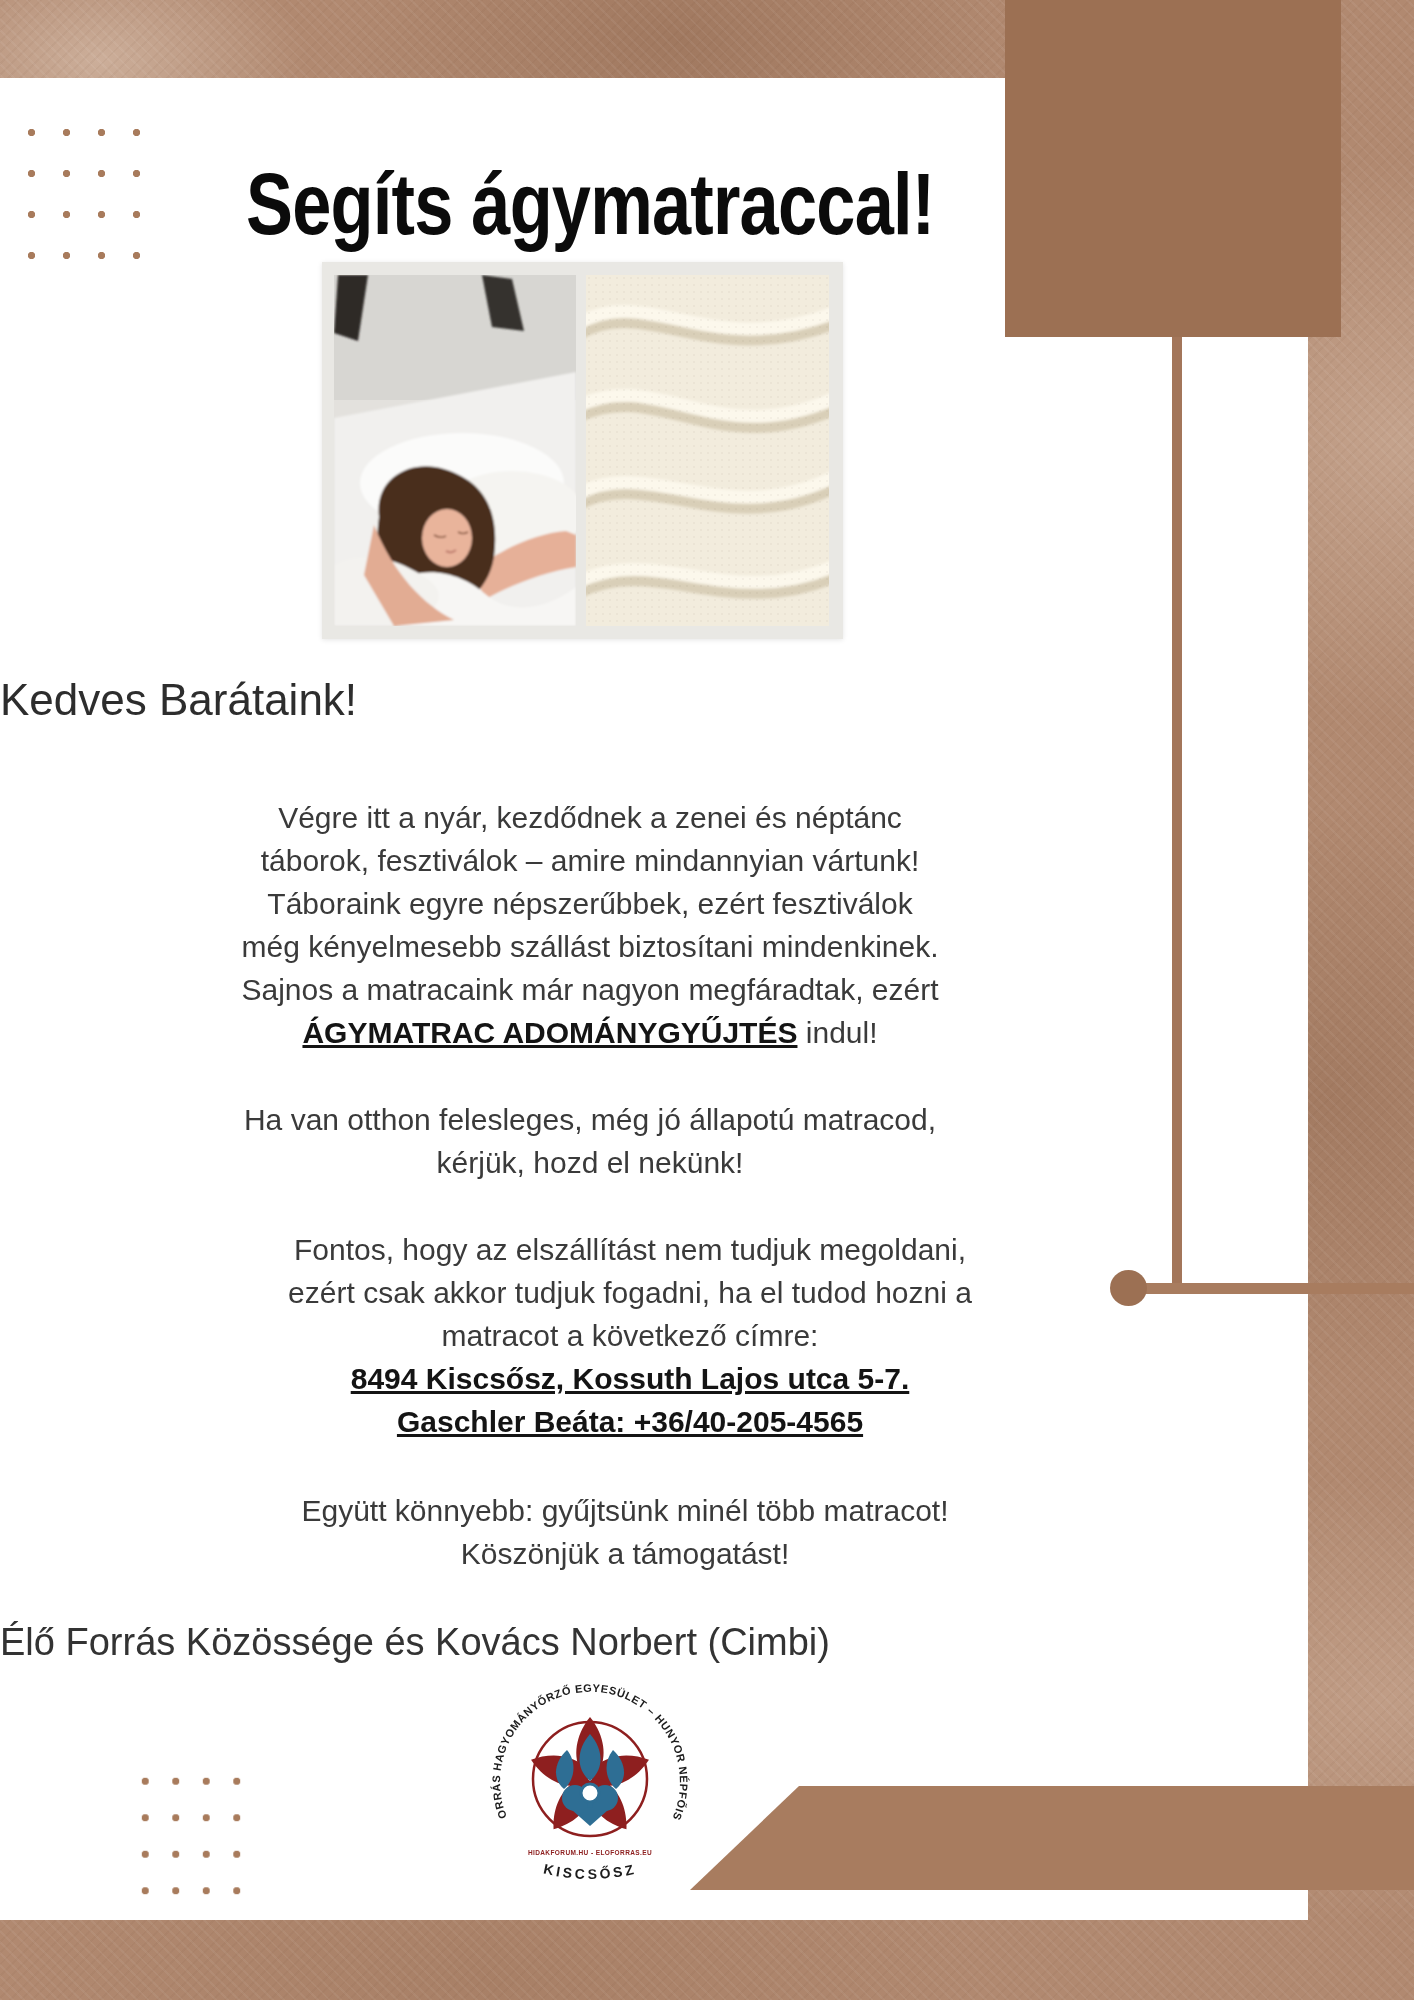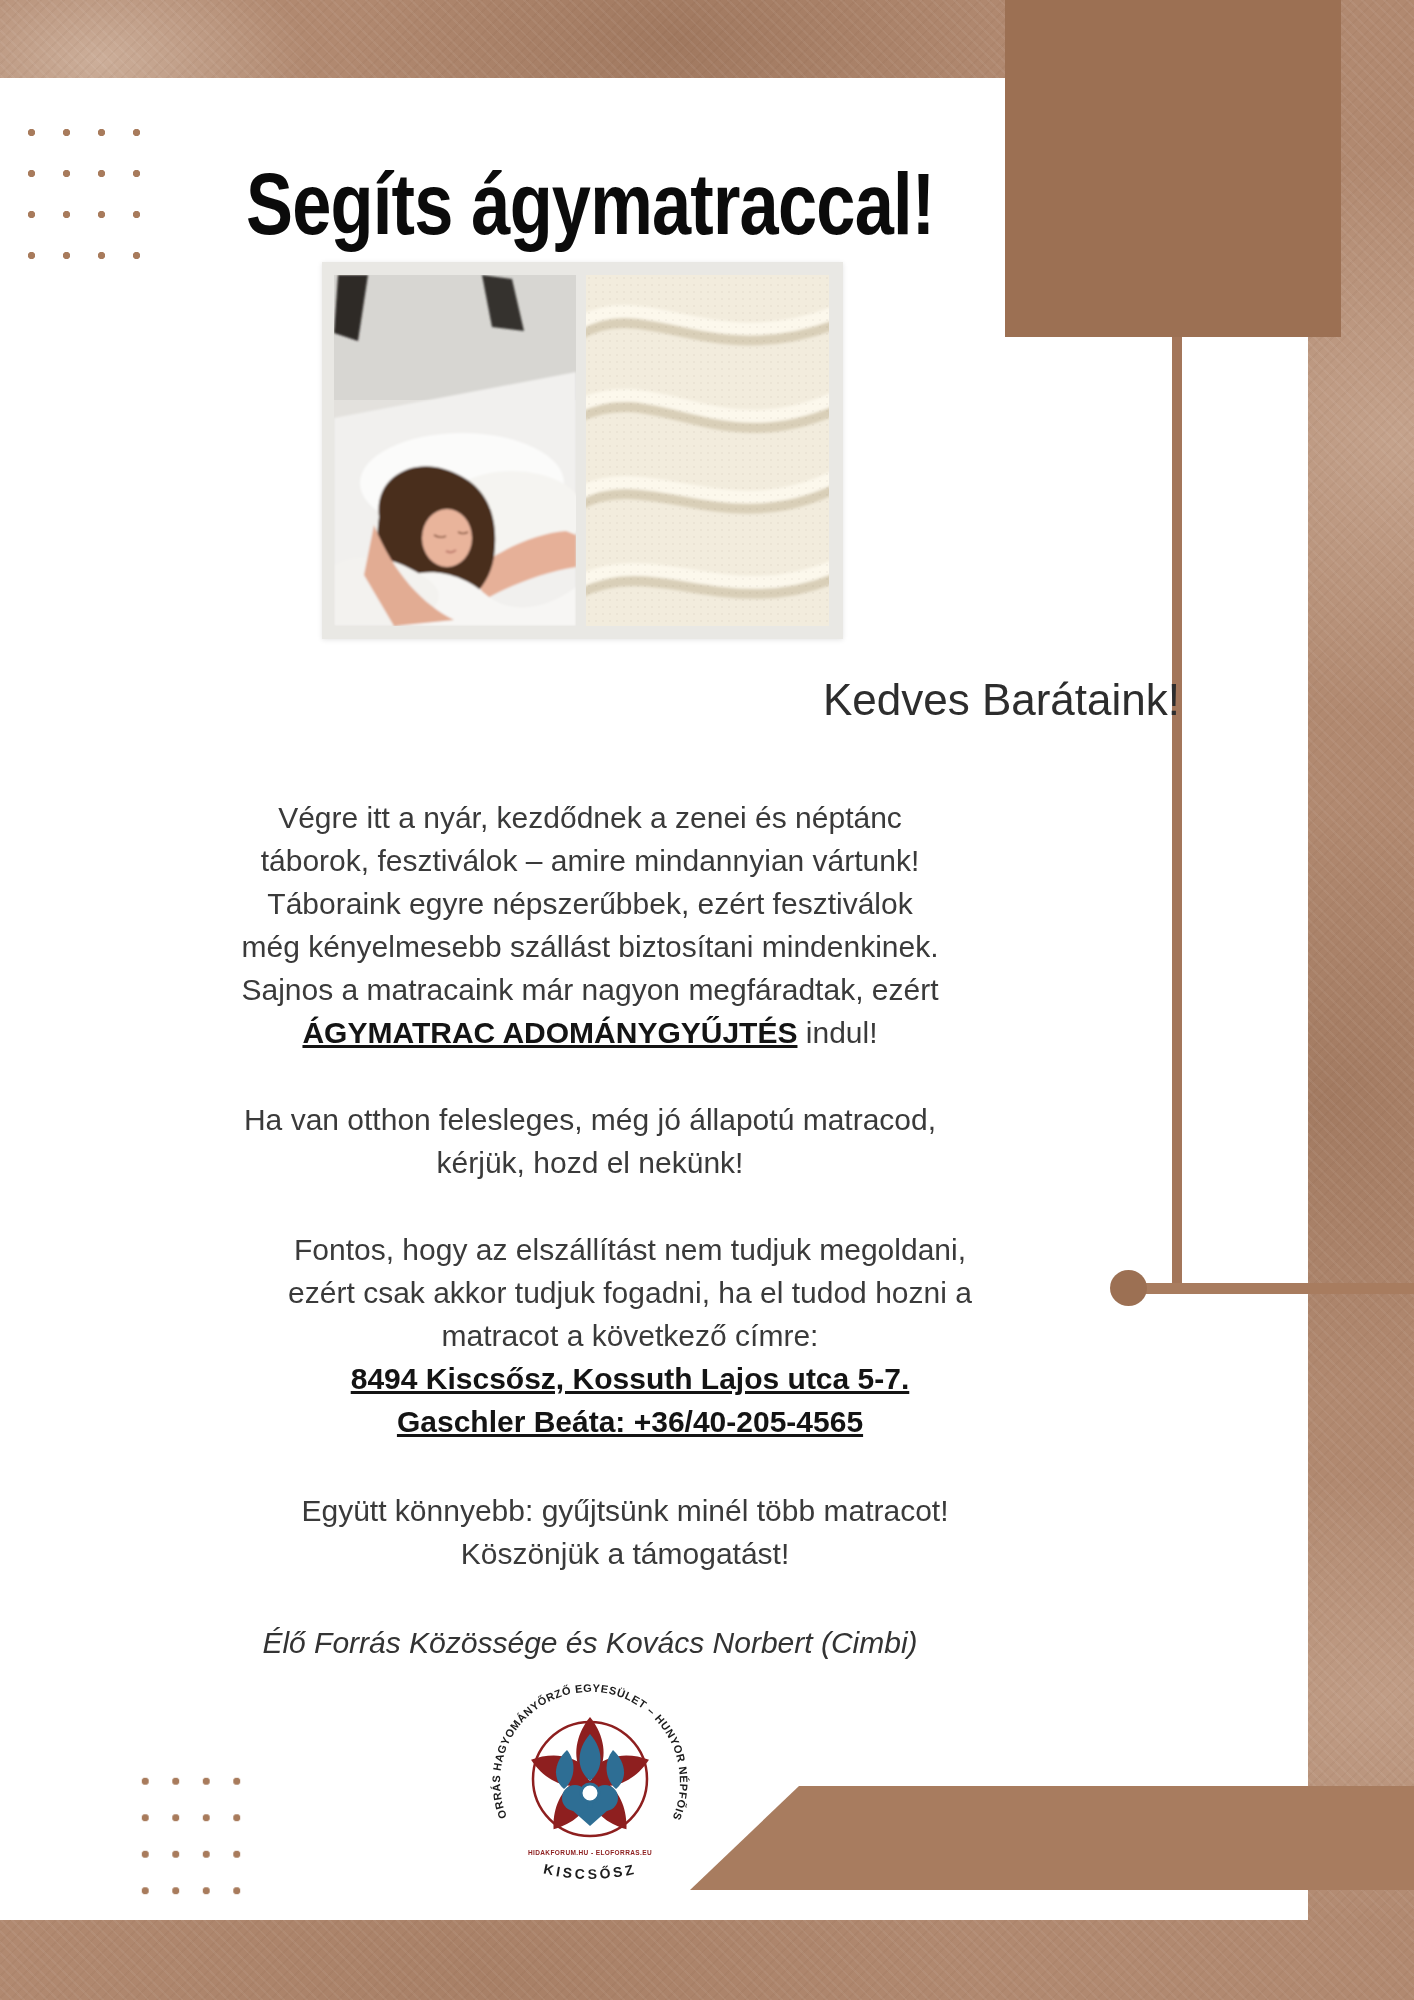--- a/index.html
+++ b/index.html
@@ -23,29 +23,29 @@
   .h-bar{position:absolute; left:1128px; top:1283px; width:286px; height:11px; background:#a87c5f;}
   .end-circle{position:absolute; left:1110px; top:1270px; width:37px; height:36px; border-radius:50%; background:#9c7053;}
   .trapezoid{position:absolute; left:690px; top:1786px; width:724px; height:104px; background:#a87c5f;
     -webkit-clip-path:polygon(109px 0, 100% 0, 100% 100%, 0 100%); clip-path:polygon(109px 0, 100% 0, 100% 100%, 0 100%);}
   .dots{position:absolute; background-image:radial-gradient(circle, #a87b5c 3.4px, rgba(0,0,0,0) 3.9px);}
   .dots-top{left:14px; top:112px; width:140px; height:164px; background-size:35px 41px;}
   .dots-bottom{left:130px; top:1763px; width:122px; height:146px; background-size:30.5px 36.5px;}
   .title{position:absolute; left:0; top:156px; width:1180px; text-align:center;
     font-weight:bold; font-size:88px; line-height:1.1; color:#0b0b0b; white-space:nowrap;}
   .title span{display:inline-block; transform:scaleX(0.8); transform-origin:50% 50%; letter-spacing:-1px;}
-  .greeting{position:absolute; left:0; top:676px; width:1180px; text-align:right;
+  .greeting{position:absolute; left:0; top:676px; width:1180px; text-align:left;
     font-size:44px; color:#2d2d2d; line-height:1.1;}
   .para{position:absolute; left:0; width:1180px; text-align:center;
     font-size:30px; line-height:43px; color:#3a3a3a;}
   .para p{margin:0;}
   .para strong{color:#141414;text-decoration:underline;}
   .p1{top:788px;margin-top:8px;} .p2{top:1098px;} .p3{top:1228px;padding-left:40px;} .p4{top:1489px;margin-left:35px;}
-  .signature{position:absolute; left:0; top:1621px; width:1180px; text-align:center;
-    font-size:30px; line-height:43px; font-style:italic; color:#333;}
+  .signature{position:absolute; left:0; top:1621px; width:1180px; text-align:left;
+    font-size:38px; line-height:43px; color:#333;}
 
   .photo-frame{position:absolute; left:322px; top:262px; width:497px; height:351px;
     background:#e9e8e4; padding:13px 12px; box-shadow:0 1px 5px rgba(0,0,0,0.10);}
   .photo-row{display:flex; gap:10px; height:351px;}
   .photo{height:351px; overflow:hidden;}
   .photo svg{display:block;}
 
   .logo{position:absolute; left:480px; top:1674px; width:220px; height:220px;}
 </style>
 </head>

